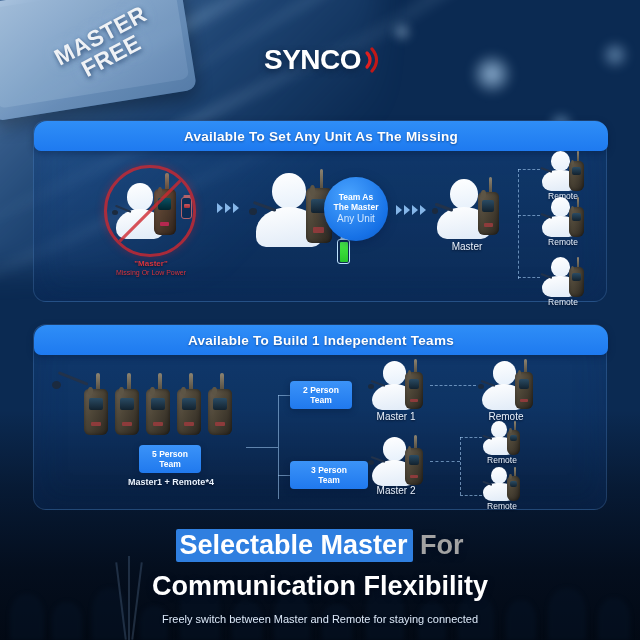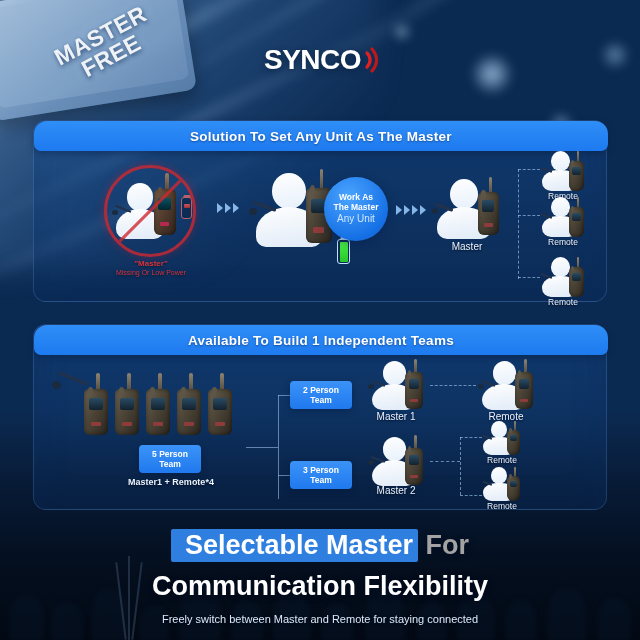--- a/index.html
+++ b/index.html
@@ -200,21 +200,21 @@
     position:absolute; color:#e9f2fd; font-size:9px; font-weight:bold;
     white-space:nowrap; text-shadow:0 1px 2px rgba(0,10,30,.8);
   }
 
   
   .headline { position:absolute; left:0; width:640px; text-align:center; }
   #headline-1 { top:530px; font-size:27px; font-weight:bold; line-height:1.12; }
   #headline-2 { top:571px; font-size:27px; font-weight:bold; color:#ffffff; line-height:1.12;
                 text-shadow:0 2px 6px rgba(0,10,30,.7); }
   .hl-mark {
-    background:#2f7fe0; color:#ffffff; padding:1px 5px 2px 14px; border-radius:2px;
+    background:#2f7fe0; color:#ffffff; padding:1px 5px 2px 3px; border-radius:2px;
   }
   .hl-plain { color:#a3a3a3; text-shadow:0 2px 6px rgba(0,10,30,.7); }
   #sub-1 { position:absolute; left:0; width:640px; top:597px; text-align:center;
            color:#ffffff; font-size:11.5px; font-weight:bold; text-shadow:0 1px 3px rgba(0,10,30,.8); }
   #sub-2 { position:absolute; left:0; width:640px; top:613px; text-align:center;
            color:#dce9f8; font-size:11px; text-shadow:0 1px 3px rgba(0,10,30,.8); }
 </style>
 </head>
 <body>
 
@@ -274,21 +274,21 @@
       <svg width="16" height="26" viewBox="0 0 16 26">
         <path d="M3 6 C7 10, 7 16, 3 20" stroke="#e02020" stroke-width="3.2" fill="none" stroke-linecap="round"></path>
         <path d="M8 2 C14 9, 14 17, 8 24" stroke="#c01818" stroke-width="3.2" fill="none" stroke-linecap="round"></path>
       </svg>
     </span>
   </div>
 
   <div class="panel" id="panel-1">
 
     <div class="banner">
-      <span class="banner-text">Solution To Set Any Unit As The Master</span>
+      <span class="banner-text">Available To Set Any Unit As The Missing</span>
     </div>
 
     <div>
       <div class="person" style="position:absolute; left:78px; top:62px; width:56px; height:56px;">
         <div class="p-head" style="left:15px; top:0px;  width:26px; height:28px;"></div>
         <div class="p-body" style="left:4px;  top:26px; width:48px; height:30px;"></div>
         <div class="p-boom" style="left:2px;  top:28px; width:17px; height:2.4px; transform:rotate(22deg);"></div>
         <div class="p-mic" style="left:0px;  top:27px; width:6px;  height:5px;"></div>
       </div>
 
@@ -334,21 +334,21 @@
           <div class="wt-screen"></div>
           <div class="wt-led"></div>
       </div>
 
       <div class="batt" style="left:303px; top:118px; width:13px; height:25px;">
         <div class="batt-cap"></div>
         <div class="batt-fill"></div>
       </div>
 
       <div class="bubble" style="left:290px; top:56px; width:64px; height:64px;">
-        <div class="bubble-l1">Work As</div>
+        <div class="bubble-l1">Team As</div>
         <div class="bubble-l1">The Master</div>
         <div class="bubble-l2">Any Unit</div>
       </div>
     </div>
 
     <div class="chev-row" style="left:362px; top:84px;">
       <div class="chev"></div>
         <div class="chev"></div>
         <div class="chev"></div>
         <div class="chev"></div>
@@ -470,21 +470,21 @@
 
     <div class="solid-h" style="left:212px; top:122px; width:32px;"></div>
     <div class="solid-v" style="left:244px; top:70px; height:104px;"></div>
     <div class="solid-h" style="left:244px; top:70px;  width:40px;"></div>
     <div class="solid-h" style="left:244px; top:150px; width:40px;"></div>
 
     <div class="chip" style="left:256px; top:56px; width:62px; height:28px;">
       <span class="chip-l1">2 Person</span>
       <span class="chip-l2">Team</span>
     </div>
-    <div class="chip" style="left:256px; top:136px; width:62px; height:28px;">
+    <div class="chip" style="left:256px; top:136px; width:78px; height:28px;">
       <span class="chip-l1">3 Person</span>
       <span class="chip-l2">Team</span>
     </div>
 
     <div>
       <div class="person" style="position:absolute; left:336px; top:36px; width:48px; height:46px;">
         <div class="p-head" style="left:13px; top:0px;  width:23px; height:24px;"></div>
         <div class="p-body" style="left:2px;  top:23px; width:44px; height:26px;"></div>
         <div class="p-boom" style="left:0px;  top:24px; width:15px; height:2.2px; transform:rotate(20deg);"></div>
         <div class="p-mic" style="left:-2px; top:23px; width:6px; height:5px;"></div>

